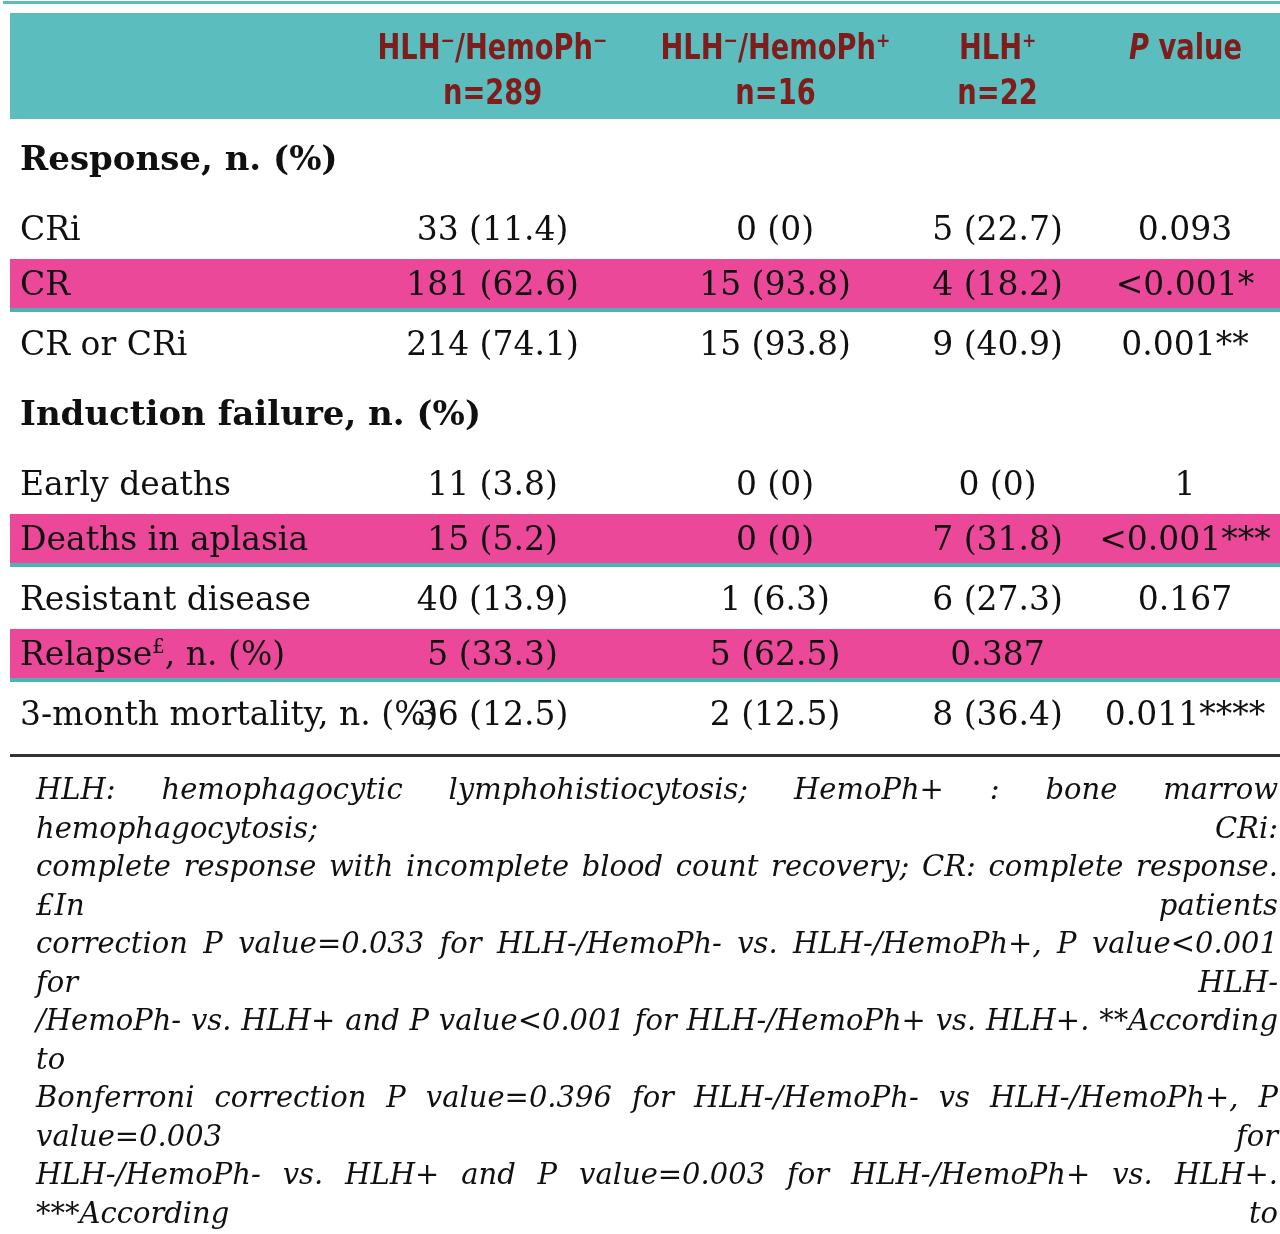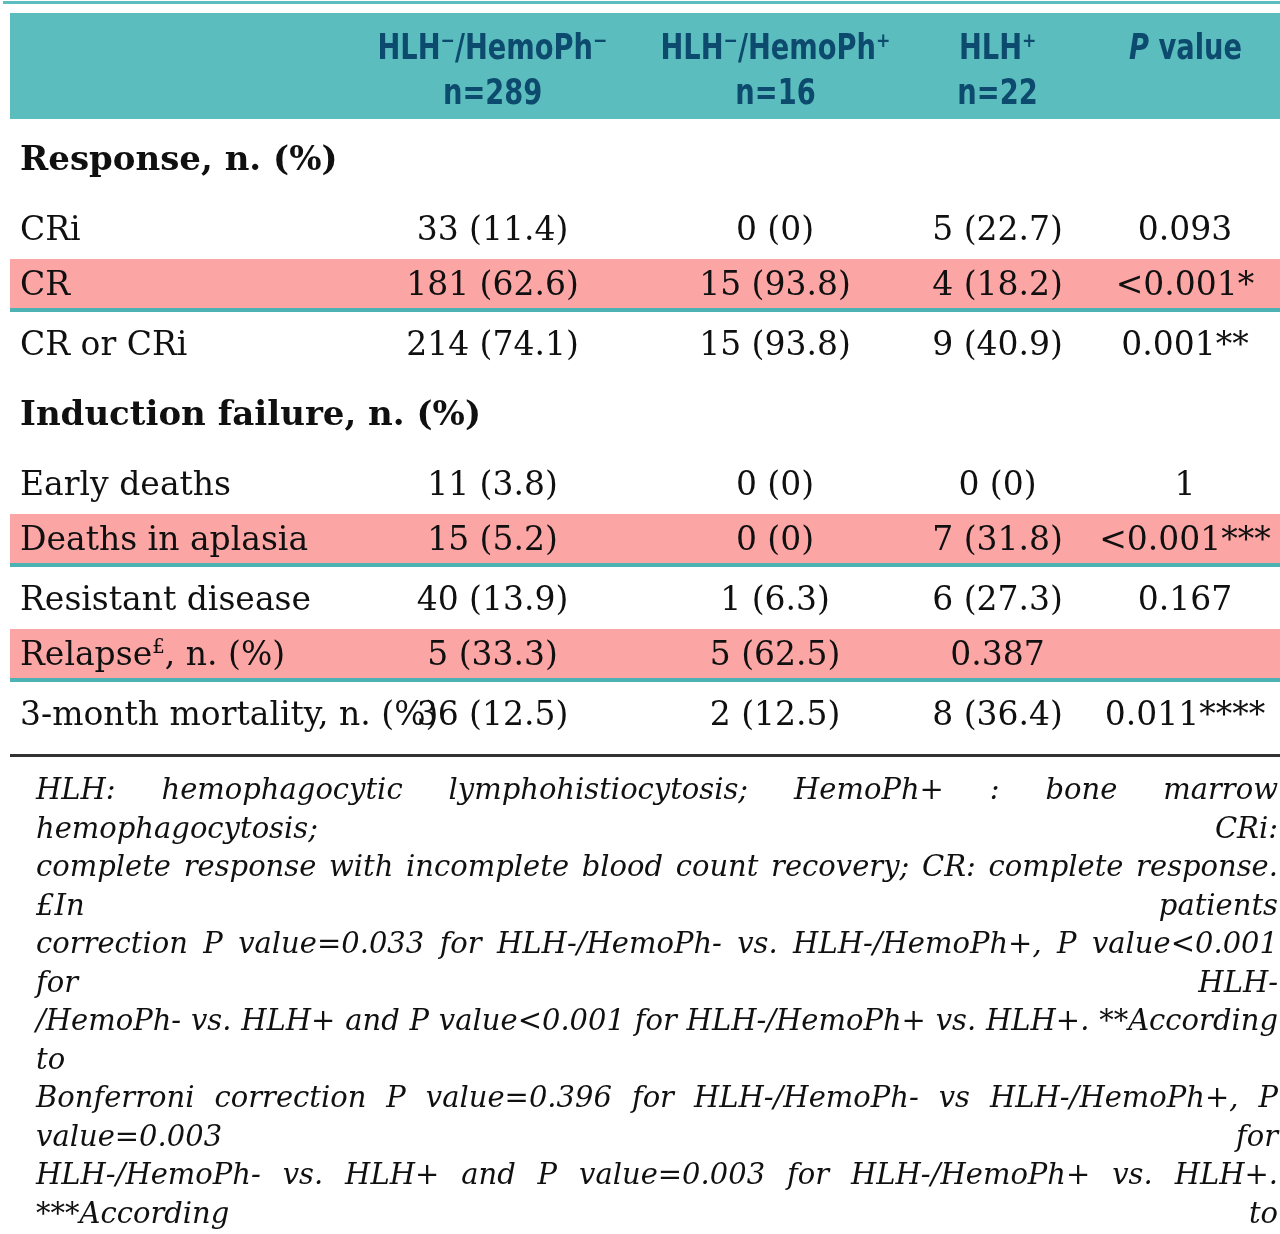--- a/index.html
+++ b/index.html
@@ -26,36 +26,36 @@
 
   
   .thead {
     background: #5cbdbe;
     height: 106px;
     align-items: start;
   }
   .hcell {
     display: flex; flex-direction: column; align-items: center;
     padding-top: 12px;
-    color: #0c4a6e;
+    color: #7f1d1d;
     font-family: "DejaVu Sans", sans-serif;
     font-weight: bold;
     font-size: 35px;
     line-height: 45px;
     white-space: nowrap;
   }
   .condense { display: inline-block; transform: scaleX(0.78); }
   .pv-italic { font-style: italic; }
 
   
   .row { height: 62px; }
   .row.section { height: 78px; }
   .row.hl {
     height: 53px;
-    background: #fca5a5;
+    background: #ec4899;
     border-bottom: 4px solid #4db2b4;
   }
   .cell { font-size: 33px; }
   .cell.label { padding-left: 10px; white-space: nowrap; }
   .section .cell.label {
     grid-column: 1 / -1;
     font-weight: bold;
     font-size: 34px;
   }
   .cell.num { text-align: center; white-space: nowrap; }

